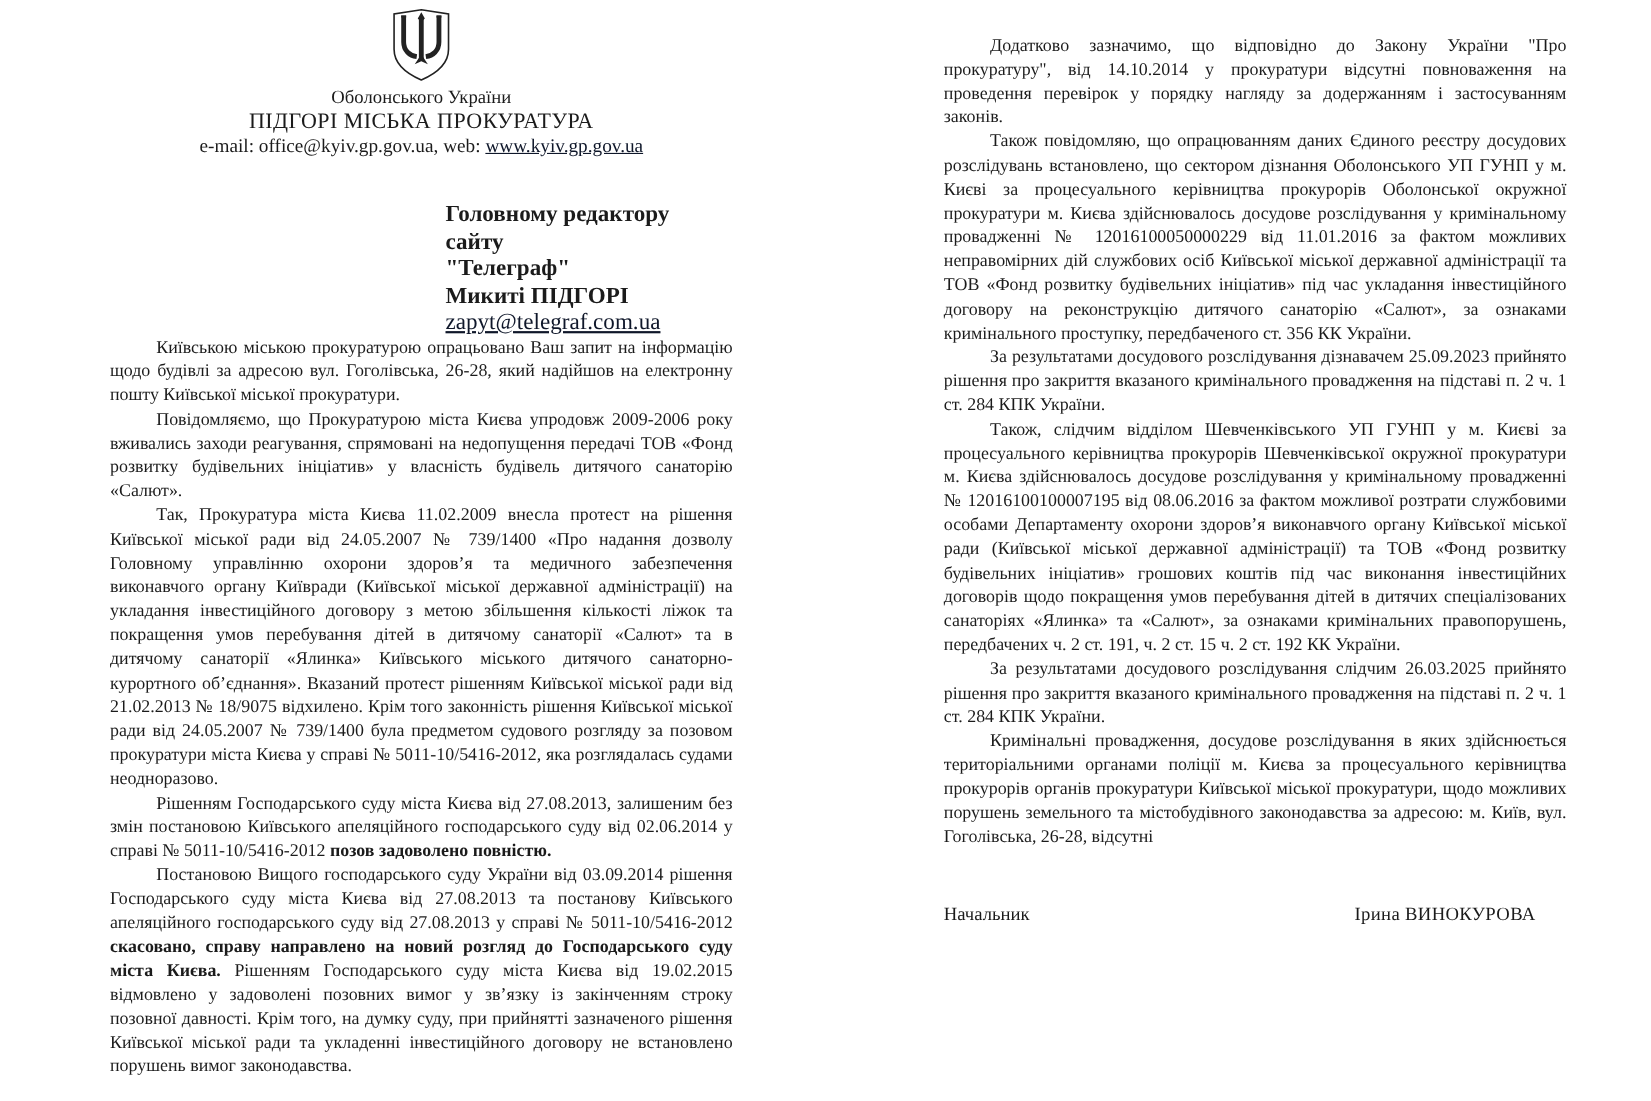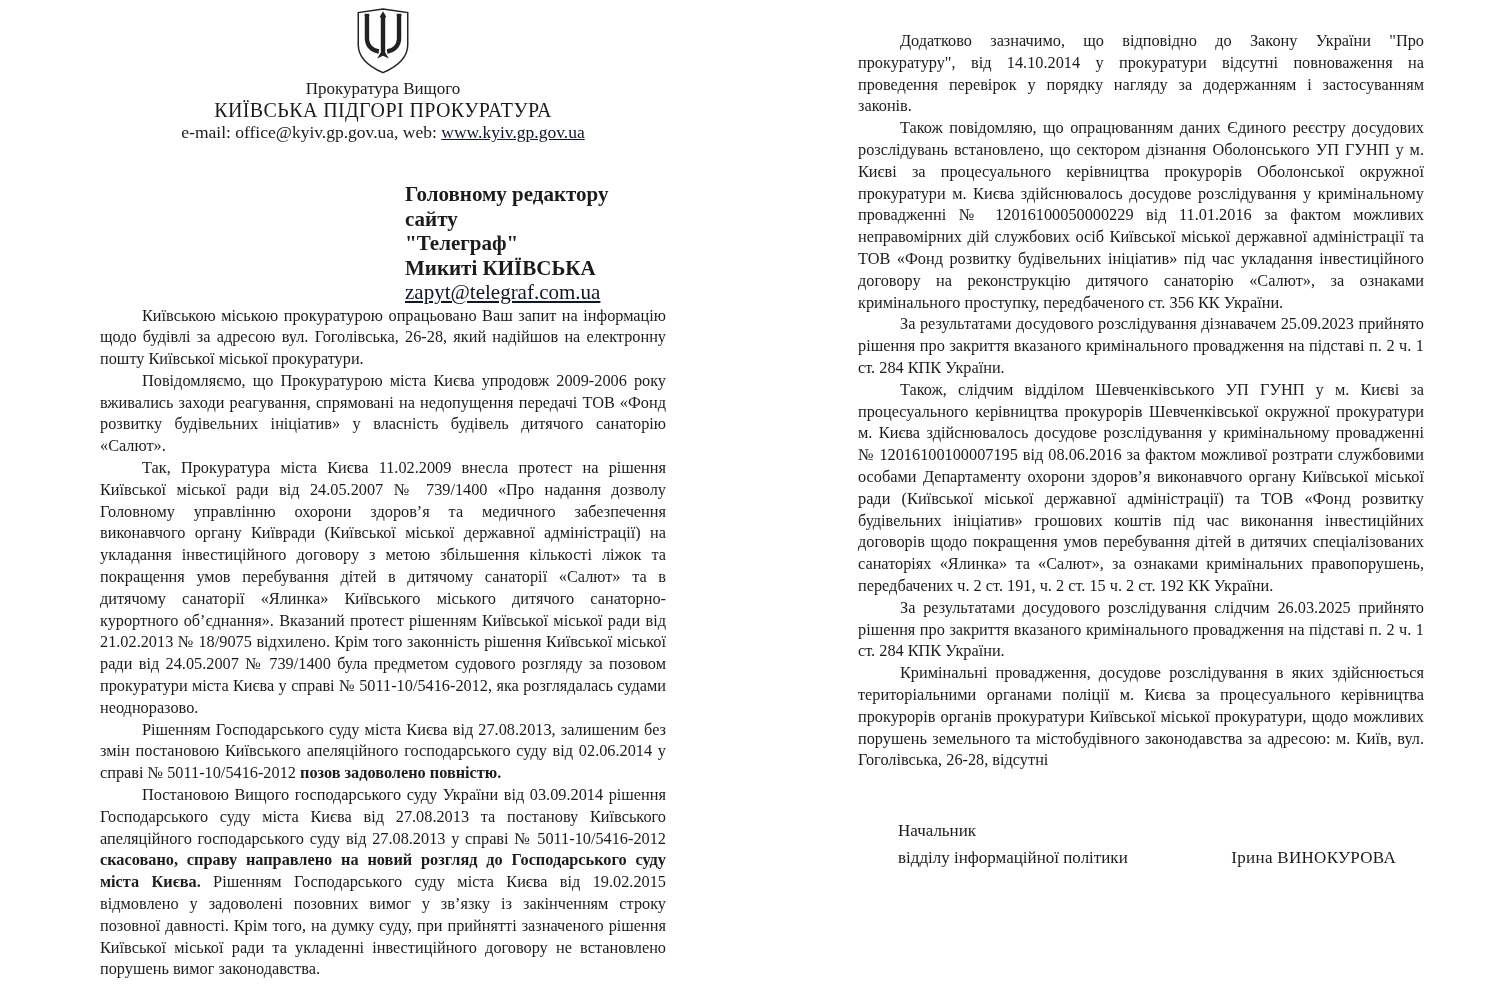--- a/index.html
+++ b/index.html
@@ -29,21 +29,21 @@
 
   .body-block { }
   .para {
     font-size:16.3px; line-height:21.8px;
     text-align:justify; text-indent:42px;
   }
   .para span.b { font-weight:bold; }
 
   .sig {
     margin-top:46px; display:flex; justify-content:space-between;
-    align-items:flex-end; font-size:17px; line-height:27px;margin-left:40px;
+    align-items:flex-end; font-size:17px; line-height:27px;
   }
   .sig-name { font-weight:normal; letter-spacing:.3px; padding-right:28px; }
 </style>
 </head>
 <body>
 
 <div>
 
   <div class="page page1">
     <div class="hdr">
@@ -51,31 +51,31 @@
         <path d="M30 1 L57 5 V40 C57 55 45 64 30 70.5 C15 64 3 55 3 40 V5 Z" fill="none" stroke="#222222" stroke-width="1.6"></path>
         <g fill="none" stroke="#222222" stroke-width="4.8">
           <path d="M12.5 7.5 V33 C12.5 41.5 18.5 46.5 25.5 47.5"></path>
           <path d="M47.5 7.5 V33 C47.5 41.5 41.5 46.5 34.5 47.5"></path>
           <path d="M30 8.5 V50"></path>
         </g>
         <path d="M30 3.5 L33.5 9.5 L30 13 L26.5 9.5 Z" fill="#222222"></path>
         <path d="M30 45 L36.5 55 L30 52 L23.5 55 Z" fill="#222222"></path>
         <path d="M10 7.5 H15 M45 7.5 H50" stroke="#222222" stroke-width="2.4"></path>
       </svg>
-      <div class="hdr-l1">Прокуратура Вищого</div>
-      <div class="hdr-l2">КИЇВСЬКА ПІДГОРІ ПРОКУРАТУРА</div>
+      <div class="hdr-l1">Оболонського України</div>
+      <div class="hdr-l2">ПІДГОРІ МІСЬКА ПРОКУРАТУРА</div>
       <div class="hdr-l4">
         <span>e-mail: office@kyiv.gp.gov.ua, web: </span><a class="lnk">www.kyiv.gp.gov.ua</a>
       </div>
     </div>
 
     <div class="recipient">
       <div>Головному редактору сайту</div>
       <div>"Телеграф"</div>
-      <div>Микиті КИЇВСЬКА</div>
+      <div>Микиті ПІДГОРІ</div>
       <div><a class="lnk">zapyt@telegraf.com.ua</a></div>
     </div>
 
     <div class="body-block">
 
     <p class="para"><span>Київською міською прокуратурою опрацьовано Ваш запит на інформацію щодо будівлі за адресою вул. Гоголівська, 26-28, який надійшов на електронну пошту Київської міської прокуратури.</span></p>
         <p class="para"><span>Повідомляємо, що Прокуратурою міста Києва упродовж 2009-2006 року вживались заходи реагування, спрямовані на недопущення передачі ТОВ «Фонд розвитку будівельних ініціатив» у власність будівель дитячого санаторію «Салют».</span></p>
         <p class="para"><span>Так, Прокуратура міста Києва 11.02.2009 внесла протест на рішення Київської міської ради від 24.05.2007 № 739/1400 «Про надання дозволу Головному управлінню охорони здоров’я та медичного забезпечення виконавчого органу Київради (Київської міської державної адміністрації) на укладання інвестиційного договору з метою збільшення кількості ліжок та покращення умов перебування дітей в дитячому санаторії «Салют» та в дитячому санаторії «Ялинка» Київського міського дитячого санаторно-курортного об’єднання». Вказаний протест рішенням Київської міської ради від 21.02.2013 № 18/9075 відхилено. Крім того законність рішення Київської міської ради від 24.05.2007 № 739/1400 була предметом судового розгляду за позовом прокуратури міста Києва у справі № 5011-10/5416-2012, яка розглядалась судами неодноразово.</span></p>
         <p class="para"><span>Рішенням Господарського суду міста Києва від 27.08.2013, залишеним без змін постановою Київського апеляційного господарського суду від 02.06.2014 у справі № 5011-10/5416-2012 </span><span class="b">позов задоволено повністю.</span></p>
         <p class="para"><span>Постановою Вищого господарського суду України від 03.09.2014 рішення Господарського суду міста Києва від 27.08.2013 та постанову Київського апеляційного господарського суду від 27.08.2013 у справі № 5011-10/5416-2012 </span><span class="b">скасовано, справу направлено на новий розгляд до Господарського суду міста Києва.</span><span> Рішенням Господарського суду міста Києва від 19.02.2015 відмовлено у задоволені позовних вимог у зв’язку із закінченням строку позовної давності. Крім того, на думку суду, при прийнятті зазначеного рішення Київської міської ради та укладенні інвестиційного договору не встановлено порушень вимог законодавства.</span></p>
@@ -89,19 +89,18 @@
         <p class="para"><span>Також повідомляю, що опрацюванням даних Єдиного реєстру досудових розслідувань встановлено, що сектором дізнання Оболонського УП ГУНП у м. Києві за процесуального керівництва прокурорів Оболонської окружної прокуратури м. Києва здійснювалось досудове розслідування у кримінальному провадженні № 12016100050000229 від 11.01.2016 за фактом можливих неправомірних дій службових осіб Київської міської державної адміністрації та ТОВ «Фонд розвитку будівельних ініціатив» під час укладання інвестиційного договору на реконструкцію дитячого санаторію «Салют», за ознаками кримінального проступку, передбаченого ст. 356 КК України.</span></p>
         <p class="para"><span>За результатами досудового розслідування дізнавачем 25.09.2023 прийнято рішення про закриття вказаного кримінального провадження на підставі п. 2 ч. 1 ст. 284 КПК України.</span></p>
         <p class="para"><span>Також, слідчим відділом Шевченківського УП ГУНП у м. Києві за процесуального керівництва прокурорів Шевченківської окружної прокуратури м. Києва здійснювалось досудове розслідування у кримінальному провадженні № 12016100100007195 від 08.06.2016 за фактом можливої розтрати службовими особами Департаменту охорони здоров’я виконавчого органу Київської міської ради (Київської міської державної адміністрації) та ТОВ «Фонд розвитку будівельних ініціатив» грошових коштів під час виконання інвестиційних договорів щодо покращення умов перебування дітей в дитячих спеціалізованих санаторіях «Ялинка» та «Салют», за ознаками кримінальних правопорушень, передбачених ч. 2 ст. 191, ч. 2 ст. 15 ч. 2 ст. 192 КК України.</span></p>
         <p class="para"><span>За результатами досудового розслідування слідчим 26.03.2025 прийнято рішення про закриття вказаного кримінального провадження на підставі п. 2 ч. 1 ст. 284 КПК України.</span></p>
         <p class="para"><span>Кримінальні провадження, досудове розслідування в яких здійснюється територіальними органами поліції м. Києва за процесуального керівництва прокурорів органів прокуратури Київської міської прокуратури, щодо можливих порушень земельного та містобудівного законодавства за адресою: м. Київ, вул. Гоголівська, 26-28, відсутні</span></p>
       </div>
 
     <div class="sig">
       <div class="sig-title">
         <div>Начальник</div>
-        <div>відділу інформаційної політики</div>
       </div>
       <div class="sig-name">Ірина ВИНОКУРОВА</div>
     </div>
   </div>
 
 </div>
 
 </body></html>

